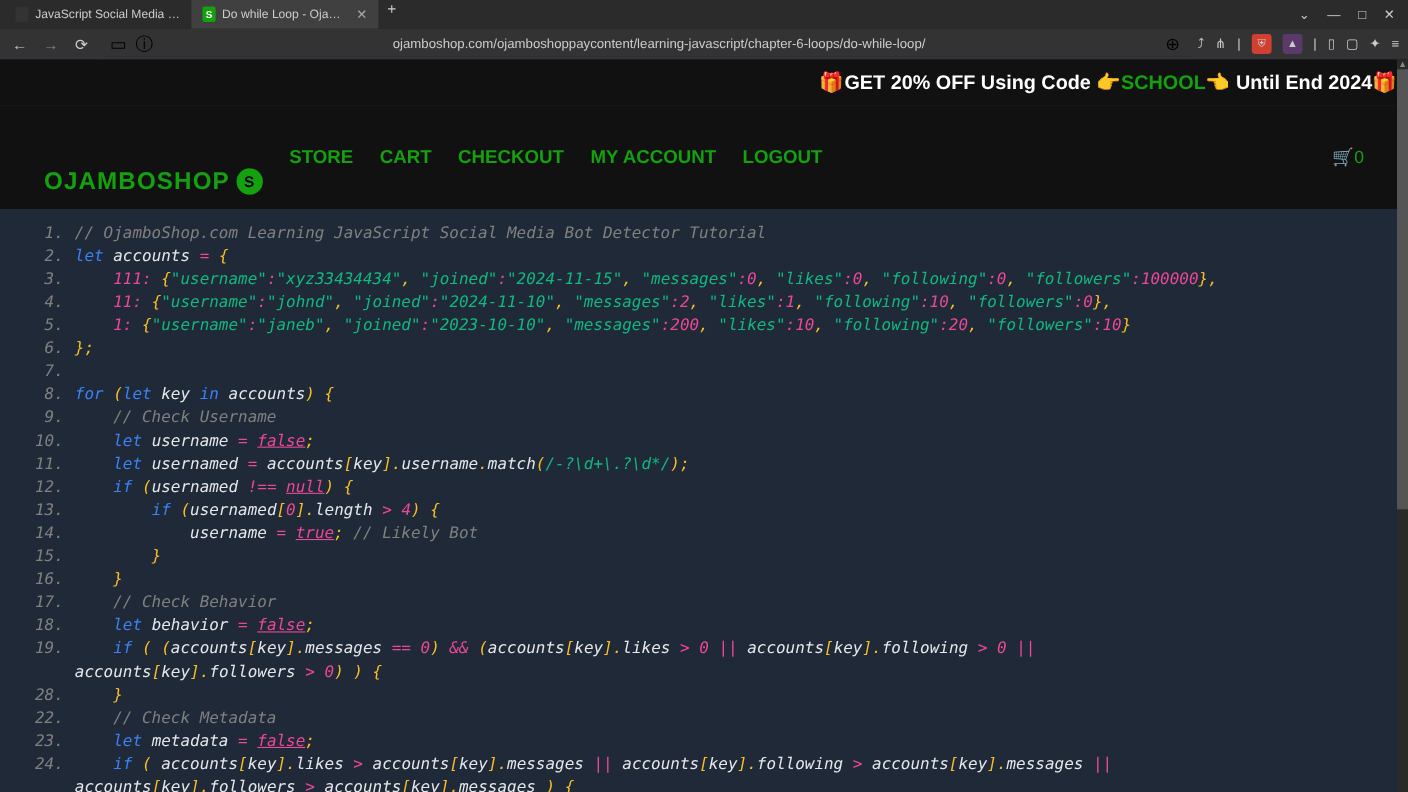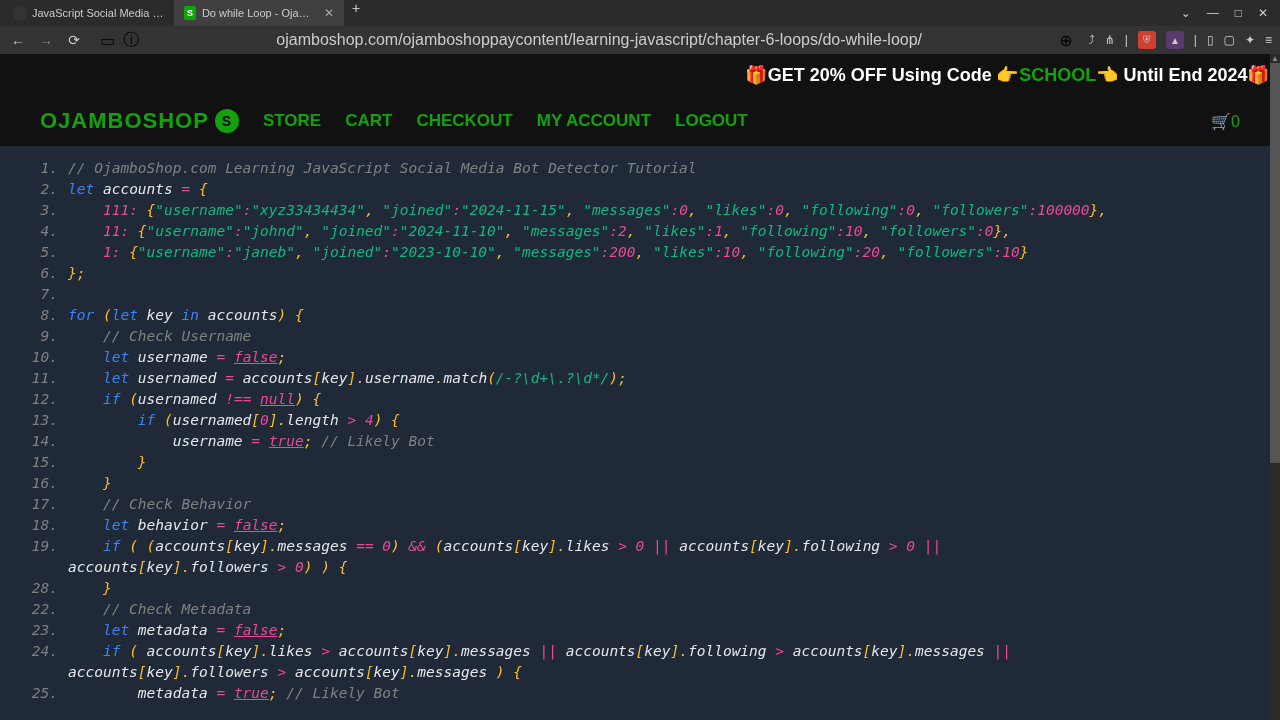--- a/index.html
+++ b/index.html
@@ -13,32 +13,32 @@
 .tab-favicon.green { background: #13a10e; color: #fff; font-weight: bold; font-size: 9px; }
 .tab-title { white-space: nowrap; overflow: hidden; text-overflow: ellipsis; }
 .tab-close { color: #aaa; font-size: 12px; margin-left: 4px; }
 .new-tab { color: #ccc; padding: 0 8px; font-size: 14px; }
 .window-controls { margin-left: auto; display: flex; gap: 16px; padding-right: 8px; color: #ccc; font-size: 12px; }
 
 .toolbar { height: 28px; background: #333; display: flex; align-items: center; padding: 0 8px; gap: 8px; }
 .nav-btn { color: #888; font-size: 14px; width: 20px; text-align: center; }
 .nav-btn.active { color: #ccc; }
 .url-bar { flex: 1; display: flex; align-items: center; background: #333; padding: 0 8px; gap: 8px; }
-.url-text { color: #ccc; font-size: 16px; flex: 1; text-align: center; }
+.url-text { color: #ccc; font-size: 12px; flex: 1; text-align: center; }
 .toolbar-icons { display: flex; gap: 10px; color: #ccc; font-size: 12px; align-items: center; }
 .ext-icon { width: 18px; height: 18px; border-radius: 3px; display: flex; align-items: center; justify-content: center; font-size: 10px; }
 .ext-red { background: #d04030; }
 .ext-purple { background: #5a3a6a; }
 
 .page { height: calc(720px - 54px); overflow: hidden; position: relative; background: #1f2937; }
 .banner { background: #111; padding: 10px; text-align: right; color: #fff; font-weight: bold; font-size: 18px; }
 .banner .code { color: #13a10e; }
 
 .menubar { background: #111; padding: 12px 40px; display: flex; align-items: center; gap: 24px; }
-.brand { color: #13a10e; font-weight: 800; font-size: 22px; letter-spacing: 1px; display: flex; align-items: center; gap: 6px; }
+.brand { color: #13a10e; font-weight: 800; font-size: 22px; letter-spacing: 1px; display: flex; align-items: center; gap: 6px; margin-top: 44px; }
 .brand-s { width: 24px; height: 24px; background: #13a10e; border-radius: 50%; color: #000; font-weight: bold; display: flex; align-items: center; justify-content: center; font-size: 14px; }
 .menu-link { color: #13a10e; font-weight: 700; font-size: 17px; }
 .cart-icon { color: #13a10e; font-size: 16px; margin-left: auto; }
 
 .code-block { background: #1f2937; padding: 12px 30px; font-family: 'Consolas', monospace; font-size: 14.5px; line-height: 1.45; color: #e5e7eb; }
 .code-line { display: flex; }
 .line-num { color: #808080; font-style: italic; width: 38px; text-align: right; padding-right: 10px; flex-shrink: 0; }
 .line-content { white-space: pre; font-style: italic; }
 .comment { color: #808080; }
 .keyword { color: #3b82f6; }

